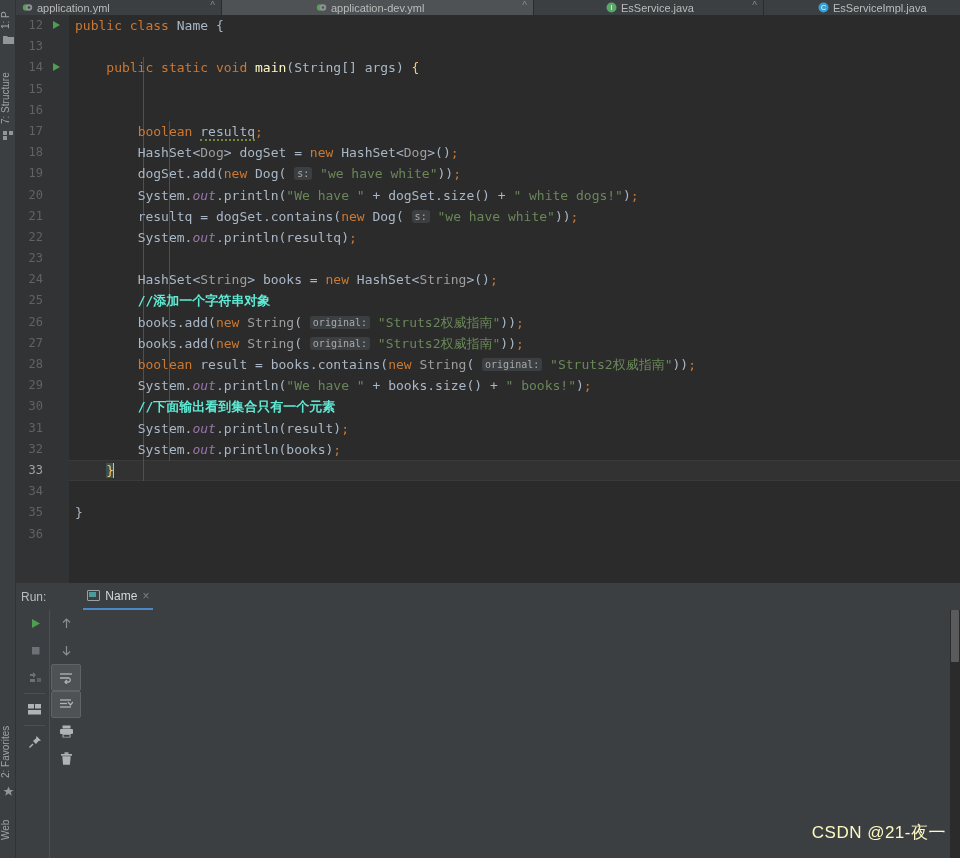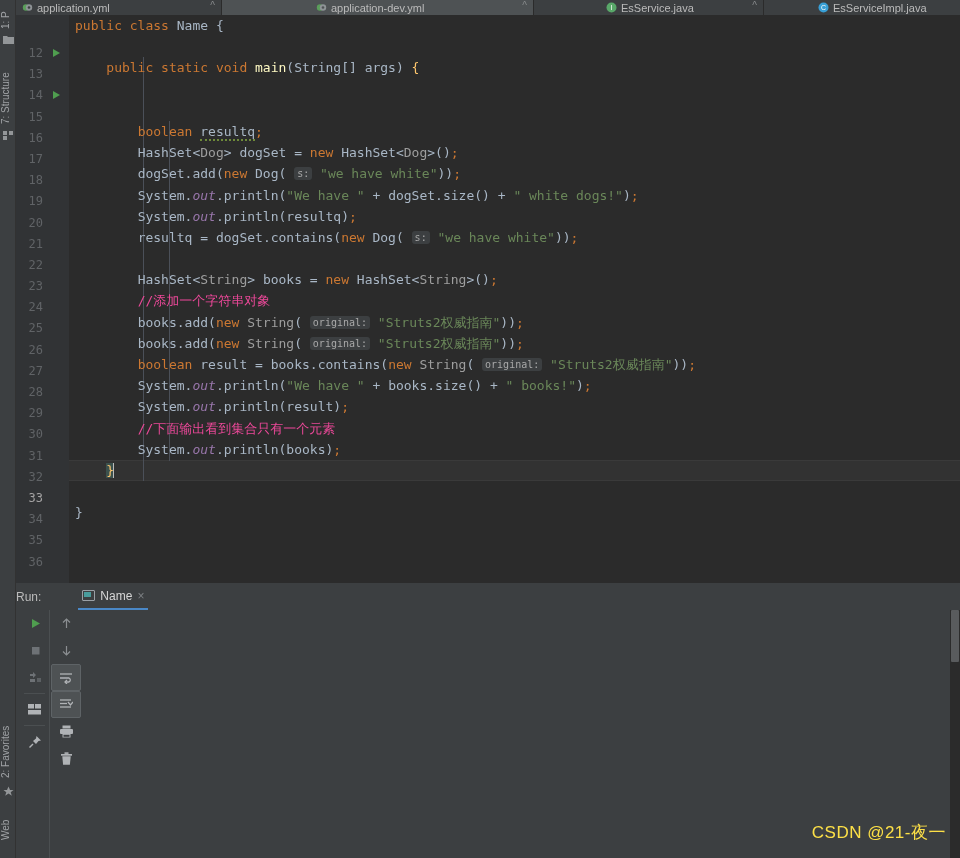--- a/index.html
+++ b/index.html
@@ -50,21 +50,21 @@
     font-family: "Liberation Sans", sans-serif; font-size: 10px;
     color: #888b8d; margin-left: 6px;
   }
   .tab-label { position: relative; top: 2px; }
 
   
   .gutter {
     position: absolute; left: 16px; top: 15px; width: 53px; height: 568px;
     background: #313335;
   }
-  .gutter-lines { position: absolute; left: 0; top: 0; width: 53px; margin-top: 28px; }
+  .gutter-lines { position: absolute; left: 0; top: 0; width: 53px; }
   .gl {
     height: 21.2px; line-height: 21.2px;
     font-family: "DejaVu Sans Mono", monospace; font-size: 12px;
     color: #606366; text-align: right; padding-right: 26px;
     position: relative;
   }
   .gl.cur { color: #a4a3a3; }
   .runmark {
     position: absolute; right: 9px; top: 6px;
     width: 0; height: 0;
@@ -100,21 +100,21 @@
   .indentguide {
     position: absolute; width: 1px; background: #4b5059;
   }
   .cl {
     position: relative; height: 21.2px; line-height: 21.2px;
     font-family: "DejaVu Sans Mono", monospace; font-size: 13px;
     white-space: pre; padding-left: 6px; color: #a9b7c6;
   }
   .kw  { color: #cc7832; }
   .str { color: #6a8759; }
-  .cmt { color: #ec4899; }
+  .cmt { color: #5eead4; font-weight: bold; }
   .cls { color: #a9b7c6; }
   .gen { color: #9e9e9e; }
   .fld { color: #9876aa; font-style: italic; }
   .brace { color: #a9b7c6; }
   .brace-hl { color: #ffc66d; background: #3b514d; }
   .semi { color: #cc7832; }
   .hint {
     background: #3c3f41; color: #a9a9a9;
     font-size: 10px; padding: 1px 3px; border-radius: 3px;
     position: relative; top: -1px;
@@ -129,21 +129,21 @@
   .runpanel {
     position: absolute; left: 16px; top: 583px; right: 0; bottom: 0;
     background: #3c3f41;
   }
   .run-header {
     position: absolute; left: 0; top: 0; right: 0; height: 27px;
     background: #3c3f41; display: flex; align-items: center;
   }
   .run-label {
     font-family: "Liberation Sans", sans-serif; font-size: 12px;
-    color: #bbbbbb; 
+    color: #bbbbbb; margin-left: 5px;
   }
   .run-tab {
     display: flex; align-items: center; gap: 5px;
     margin-left: 37px; height: 27px; padding: 0 4px;
     border-bottom: 2px solid #4a88c7;
   }
   .run-tab-icon {
     width: 13px; height: 11px; border: 1.5px solid #9aa0a6;
     border-radius: 1px; position: relative; background: #3c3f41;
   }
@@ -189,21 +189,21 @@
     background: #2b2b2b;
   }
   .scrollthumb {
     position: absolute; right: 1px; top: 0px; width: 8px; height: 52px;
     background: #595b5d; border-radius: 1px;
   }
 
   .watermark {
     position: absolute; right: 14px; bottom: 14px;
     font-family: "Liberation Sans", sans-serif; font-size: 17px;
-    color: #fde047; letter-spacing: .5px;
+    color: #fef9c3; letter-spacing: .5px;
   }
 </style>
 </head>
 <body>
 
 <div id="app">
 
   <div class="left-strip">
     <div class="vlabel" style="top:1px;height:28px;">1: P</div>
     <div class="vicon" style="top:30px;">
@@ -327,41 +327,41 @@
     <div class="cl"></div>
 
     <div class="cl">        <span class="kw">boolean</span> <span class="warn">resultq</span><span class="semi">;</span></div>
 
     <div class="cl">        <span class="cls">HashSet</span>&lt;<span class="gen">Dog</span>&gt; <span>dogSet</span> = <span class="kw">new</span> <span class="cls">HashSet</span>&lt;<span class="gen">Dog</span>&gt;()<span class="semi">;</span></div>
 
     <div class="cl">        <span>dogSet</span>.<span>add</span>(<span class="kw">new</span> <span class="cls">Dog</span>( <span class="hint">s:</span> <span class="str">"we have white"</span>))<span class="semi">;</span></div>
 
     <div class="cl">        <span class="cls">System</span>.<span class="fld">out</span>.<span>println</span>(<span class="str">"We have "</span> + <span>dogSet</span>.<span>size</span>() + <span class="str">" white dogs!"</span>)<span class="semi">;</span></div>
 
+    <div class="cl">        <span>resultq</span> = <span>dogSet</span>.<span>contains</span>(<span class="kw">new</span> <span class="cls">Dog</span>( <span class="hint">s:</span> <span class="str">"we have white"</span>))<span class="semi">;</span></div>
+
     <div class="cl">        <span class="cls">System</span>.<span class="fld">out</span>.<span>println</span>(<span>resultq</span>)<span class="semi">;</span></div>
 
-    <div class="cl">        <span>resultq</span> = <span>dogSet</span>.<span>contains</span>(<span class="kw">new</span> <span class="cls">Dog</span>( <span class="hint">s:</span> <span class="str">"we have white"</span>))<span class="semi">;</span></div>
-
     <div class="cl"></div>
 
     <div class="cl">        <span class="cls">HashSet</span>&lt;<span class="gen">String</span>&gt; <span>books</span> = <span class="kw">new</span> <span class="cls">HashSet</span>&lt;<span class="gen">String</span>&gt;()<span class="semi">;</span></div>
 
     <div class="cl">        <span class="cmt">//添加一个字符串对象</span></div>
 
     <div class="cl">        <span>books</span>.<span>add</span>(<span class="kw">new</span> <span class="gen">String</span>( <span class="hint">original:</span> <span class="str">"Struts2权威指南"</span>))<span class="semi">;</span></div>
 
     <div class="cl">        <span>books</span>.<span>add</span>(<span class="kw">new</span> <span class="gen">String</span>( <span class="hint">original:</span> <span class="str">"Struts2权威指南"</span>))<span class="semi">;</span></div>
 
     <div class="cl">        <span class="kw">boolean</span> <span>result</span> = <span>books</span>.<span>contains</span>(<span class="kw">new</span> <span class="gen">String</span>( <span class="hint">original:</span> <span class="str">"Struts2权威指南"</span>))<span class="semi">;</span></div>
 
     <div class="cl">        <span class="cls">System</span>.<span class="fld">out</span>.<span>println</span>(<span class="str">"We have "</span> + <span>books</span>.<span>size</span>() + <span class="str">" books!"</span>)<span class="semi">;</span></div>
 
+    <div class="cl">        <span class="cmt">//下面输出看到集合只有一个元素</span></div>
+
     <div class="cl">        <span class="cls">System</span>.<span class="fld">out</span>.<span>println</span>(<span>result</span>)<span class="semi">;</span></div>
-
-    <div class="cl">        <span class="cmt">//下面输出看到集合只有一个元素</span></div>
 
     <div class="cl">        <span class="cls">System</span>.<span class="fld">out</span>.<span>println</span>(<span>books</span>)<span class="semi">;</span></div>
 
     <div class="cl">    <span class="brace-hl">}</span><span class="caret"></span></div>
 
     <div class="cl"></div>
 
     <div class="cl"><span class="brace">}</span></div>
 
     <div class="cl"></div>

